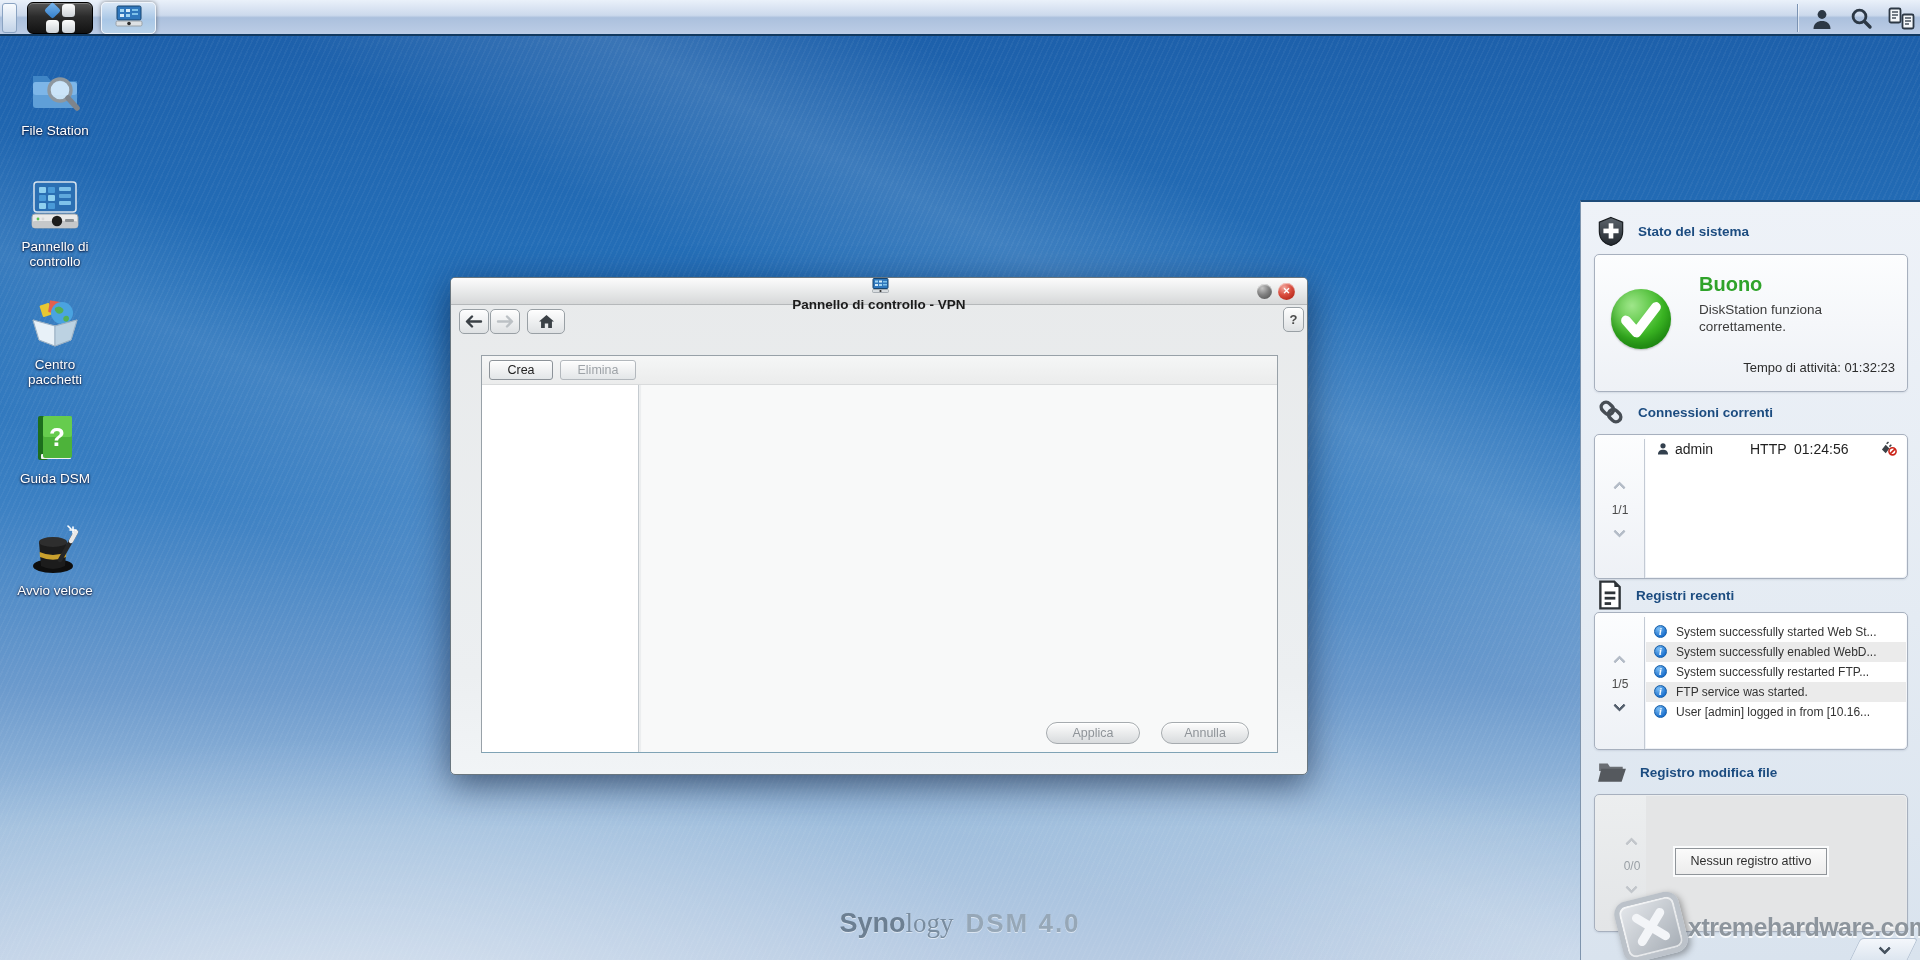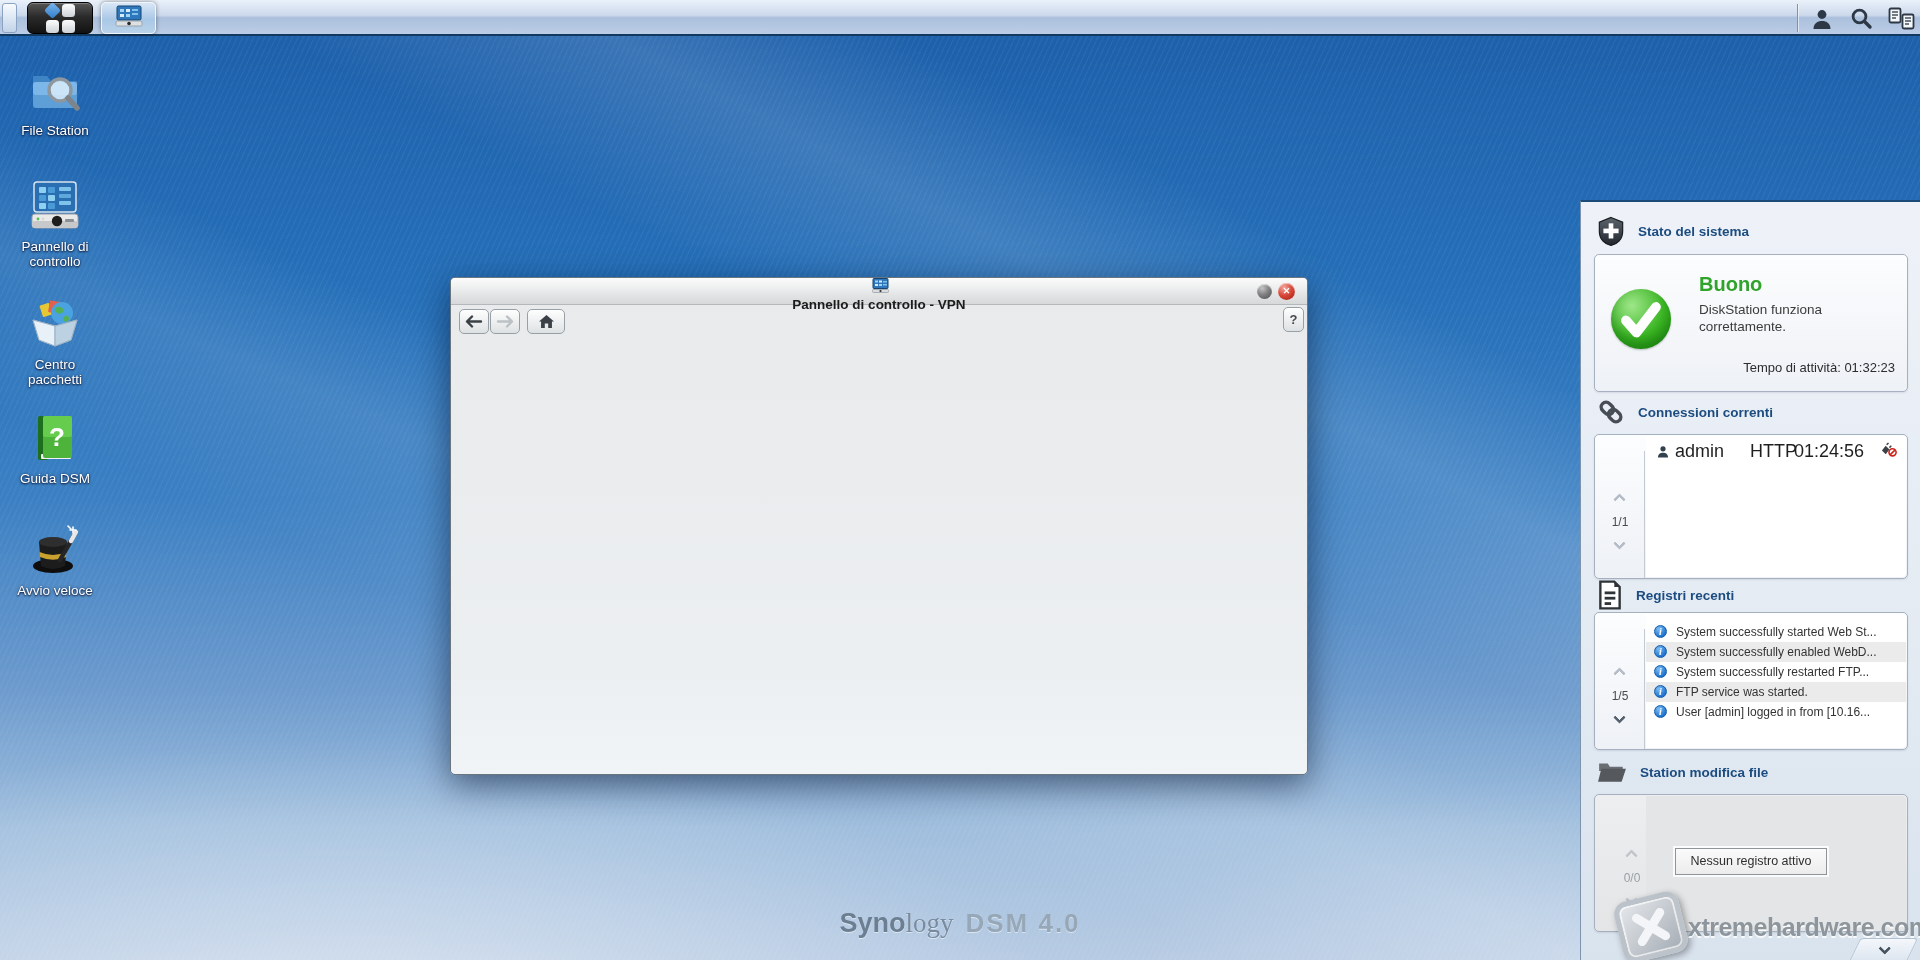--- a/index.html
+++ b/index.html
@@ -95,39 +95,39 @@
   .pill.annulla { width:88px; }
 
   
   .widgets { position:absolute; right:0; top:200px; width:340px; height:760px; z-index:10;
     border-top:2px solid #1d4b79; border-left:1px solid #7e94ad;
     background:linear-gradient(180deg,#eef2f8 0%,#e4ebf3 55%,#d9e3ee 100%);padding-left:23px; }
   .whead { position:absolute; left:16px; display:flex; align-items:center; gap:13px; }
   .whead .wtext { font-size:13.5px; font-weight:bold; color:#1c4c80; }
   .wbox { position:absolute; left:13px; width:314px; border:1px solid #a7b0be; border-radius:5px;
     background:linear-gradient(180deg,#fcfdfe,#eef1f6); box-shadow:0 1px 2px rgba(20,40,70,.10); }
-  .pager { position:absolute; left:0; top:16px; bottom:0; width:50px; border-right:1px solid #c3cad4;
+  .pager { position:absolute; left:0; top:4px; bottom:0; width:50px; border-right:1px solid #c3cad4;
     border-radius:4px 0 0 4px; }
   .chev { display:inline-block; width:9px; height:9px; border-style:solid; border-width:3px 3px 0 0;
     border-color:#b4bcc7; border-radius:1px; cursor:pointer; }
   .chev.up { transform:rotate(-45deg); }
   .chev.down { transform:rotate(135deg); }
   .chev.active { border-color:#55606e; }
   .pnum { position:absolute; left:0; width:50px; text-align:center; font-size:12px; color:#4a4a4a; }
   .wlist { position:absolute; left:51px; top:1px; right:1px; bottom:1px; background:#fff; border-radius:0 4px 4px 0; overflow:hidden; }
 
   .status-sphere { position:absolute; left:16px; top:34px; width:60px; height:60px; border-radius:50%;
     background:radial-gradient(circle at 35% 28%, #9fe68a, #3cb724 55%, #1d8c10 100%);
     box-shadow:inset 0 -8px 12px rgba(0,80,0,.35), 0 1px 2px rgba(0,0,0,.25); }
   .status-title { position:absolute; left:104px; top:18px; font-size:20px; font-weight:bold; color:#2fa32a; }
   .status-desc { position:absolute; left:104px; top:46px; font-size:13.5px; color:#3c3c3c; line-height:17px; }
   .uptime { position:absolute; right:12px; bottom:16px; font-size:13px; color:#2c2c2c; }
 
   .conn-row { position:relative; height:24px; padding-top:5px; }
-  .conn-row span { position:absolute; top:5px; font-size:18px; color:#1f1f1f; }
+  .conn-row span { position:absolute; top:5px; font-size:14px; color:#1f1f1f; }
 
   .log-row { position:relative; height:20px; line-height:20px; }
   .log-row:nth-child(even) { background:#ebebeb; }
   .log-text { position:absolute; left:30px; top:0; font-size:12px; color:#333; white-space:nowrap; }
   .info-ic { position:absolute; left:8px; top:3px; width:13px; height:13px; border-radius:50%;
     background:radial-gradient(circle at 35% 28%, #7fc0f5, #1f73cf 70%); border:1px solid #155ea8;
     color:#fff; font-family:"Liberation Serif", serif; font-style:italic; font-weight:bold;
     font-size:10px; line-height:12px; text-align:center; }
 
   .wbox.disabled { background:linear-gradient(180deg,#eceeef,#e3e5e7); }
@@ -324,20 +324,32 @@
         <path d="M11 1.5 L16 6.5 L11 11.5 M15.5 6.5 H2" stroke="#bcc1c5" stroke-width="2.4" fill="none" stroke-linecap="round" stroke-linejoin="round"></path>
       </svg>
     </div>
     <div class="toolbtn home">
       <svg width="17" height="15" viewBox="0 0 18 16">
         <path d="M9 1 L17 8 H14.8 V15 H10.8 V10.2 H7.2 V15 H3.2 V8 H1 Z" fill="#3b4146"></path>
       </svg>
     </div>
     <div class="toolbtn help">?</div>
 
+    <div class="panel">
+      <div class="pstrip">
+        <div class="pbtn crea">Crea</div>
+        <div class="pbtn elimina">Elimina</div>
+      </div>
+      <div class="leftcol"></div>
+      <div class="mainarea"></div>
+      <div class="btnrow">
+        <div class="pill">Applica</div>
+        <div class="pill annulla">Annulla</div>
+      </div>
+    </div>
   </div>
 
   <div class="widgets">
 
     <div class="whead" style="top:14px;">
       <svg width="28" height="31" viewBox="0 0 24 26">
         <defs>
             <linearGradient id="shg" x1="0" y1="0" x2="0" y2="1">
           <stop offset="0" stop-color="#5c646c"></stop>
               <stop offset="1" stop-color="#22272d"></stop>
@@ -440,21 +452,21 @@
           <span class="log-text">User [admin] logged in from [10.16...</span>
         </div>
       </div>
     </div>
 
     <div class="whead" style="top:558px;">
       <svg width="30" height="24" viewBox="0 0 28 22">
         <path d="M2 3 h8 l2 3 h12 v4 h-22 z" fill="#6a6e73"></path>
         <path d="M4 8 h23 l-4 12 h-22 z" fill="#55595e"></path>
       </svg>
-      <span class="wtext">Station modifica file</span>
+      <span class="wtext">Registro modifica file</span>
     </div>
     <div class="wbox disabled" style="top:592px; height:138px;">
       <div class="pager">
         <span class="chev up" style="position:absolute; left:20px; top:40px;"></span>
         <span class="pnum" style="top:60px; color:#9aa0a6;">0/0</span>
         <span class="chev down" style="position:absolute; left:20px; top:84px;"></span>
       </div>
       <div class="graylist">
         <div class="emptybox">Nessun registro attivo</div>
       </div>

